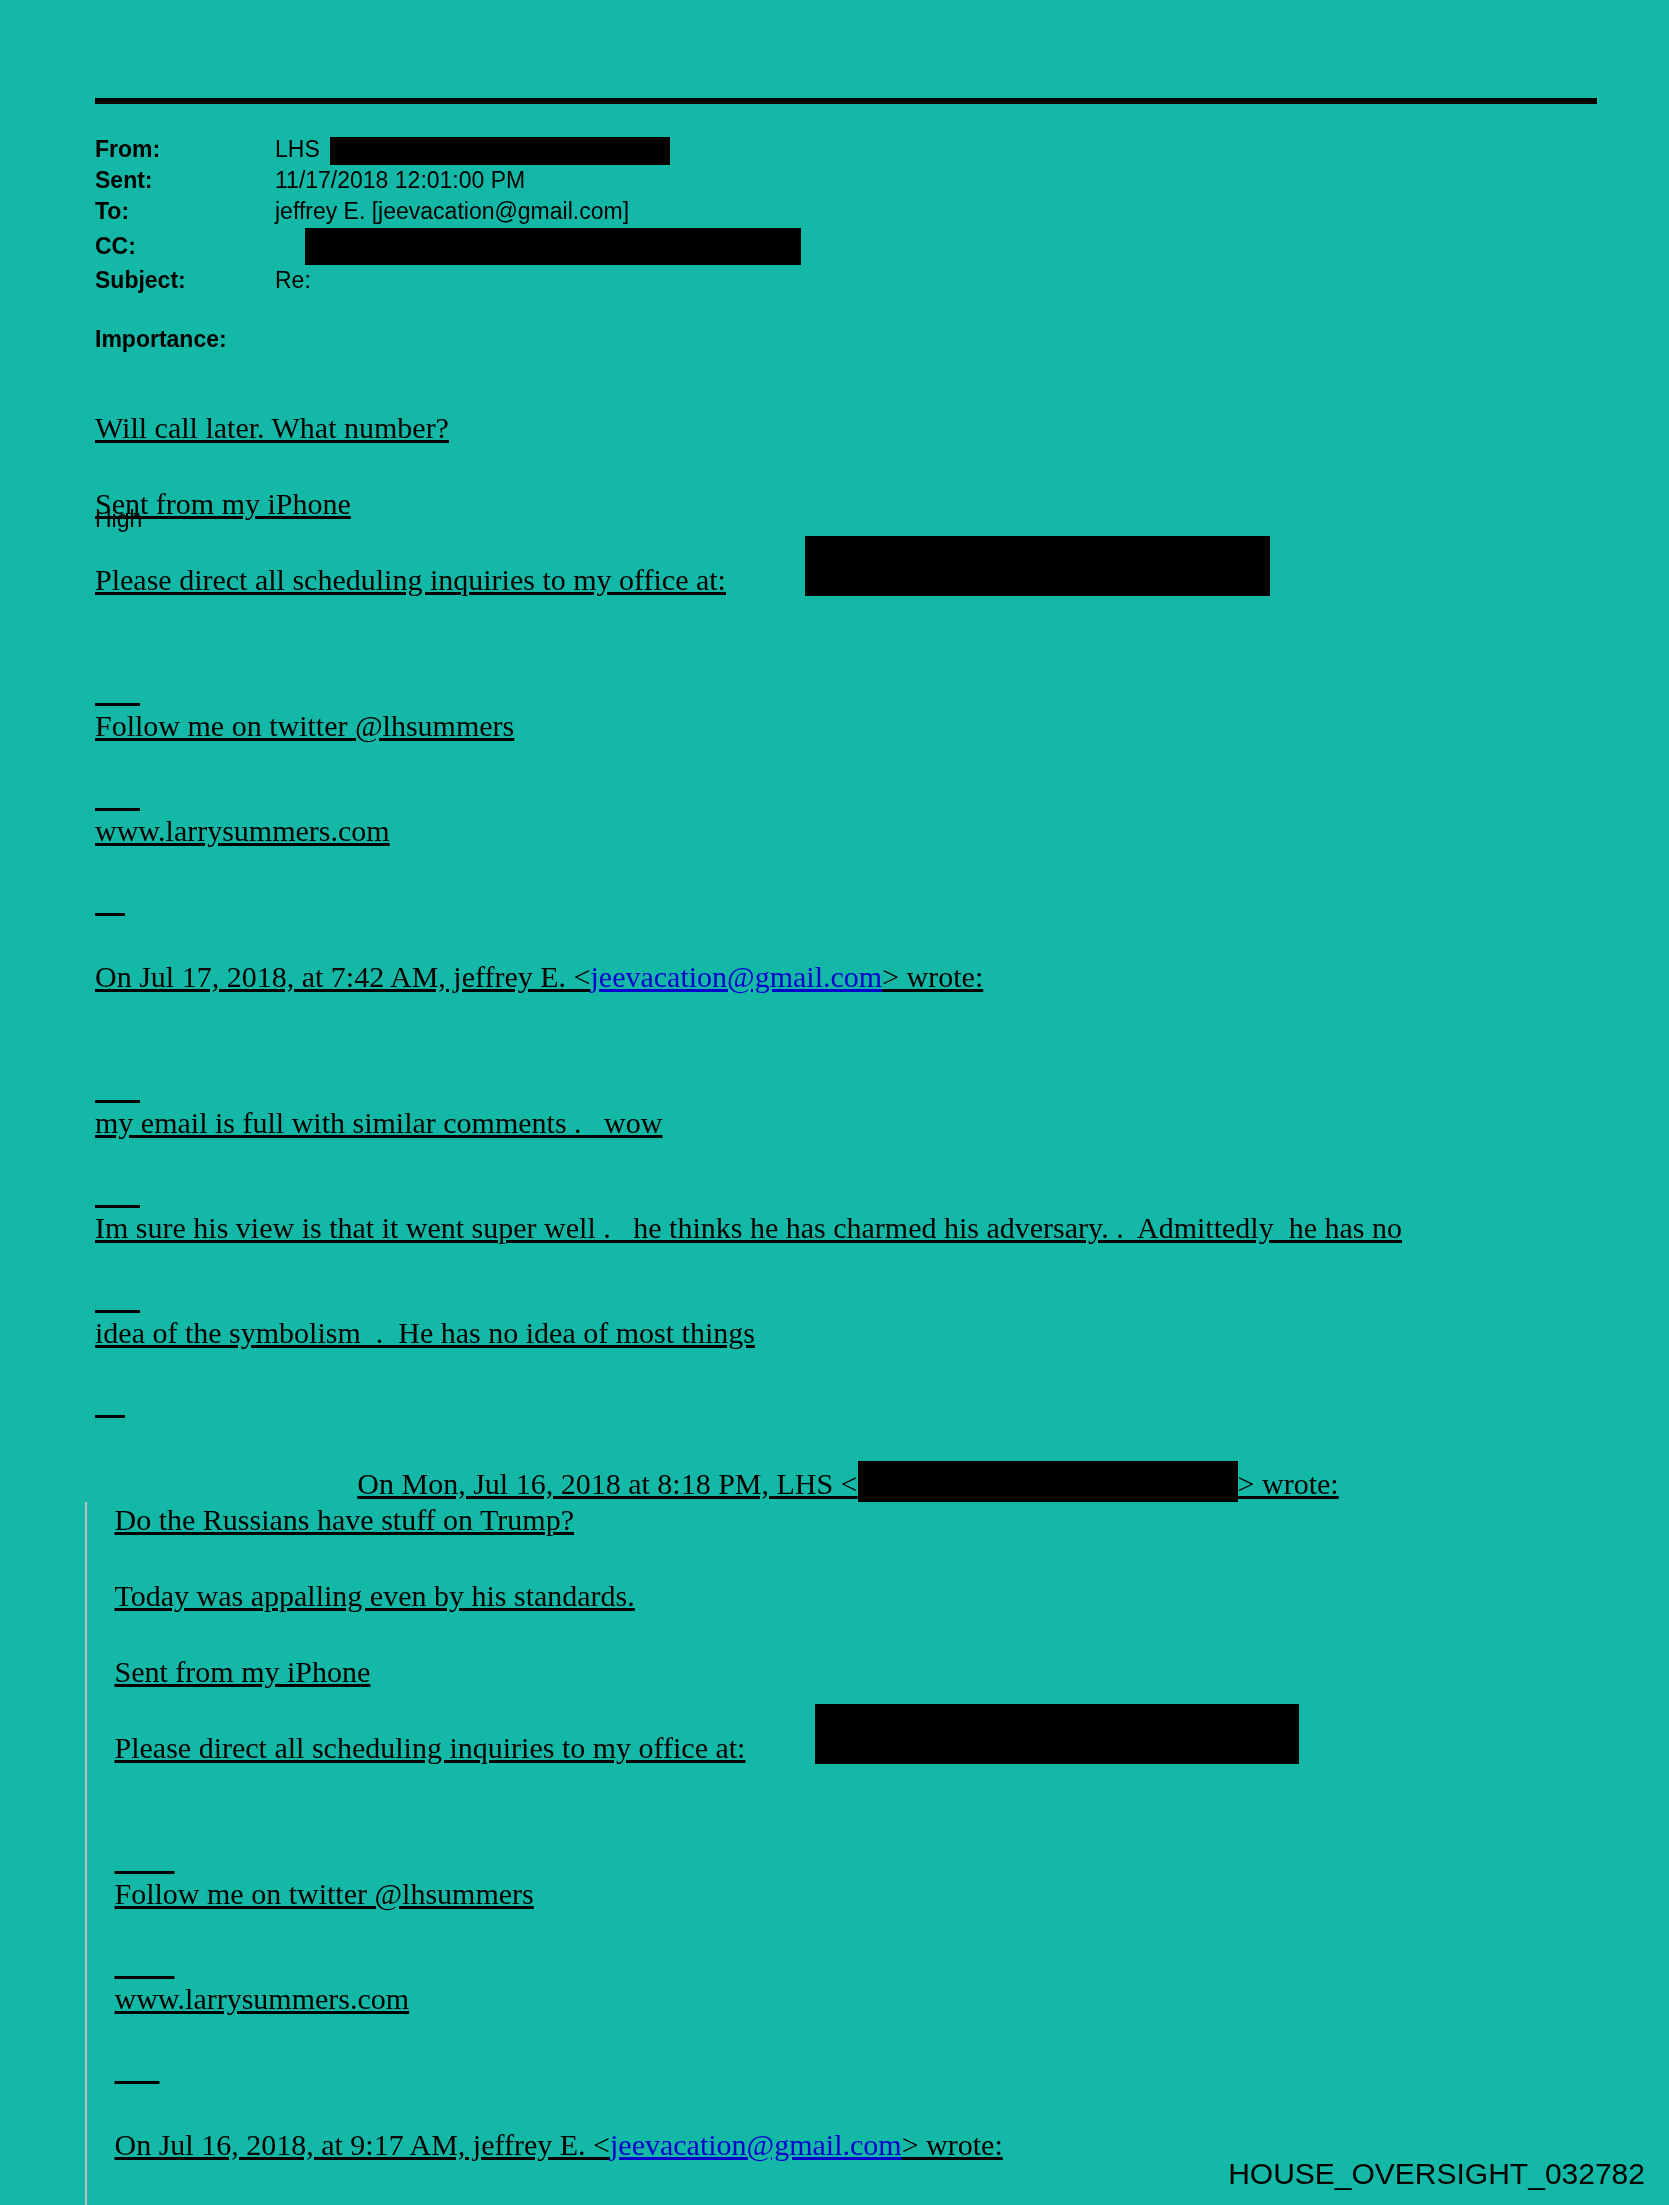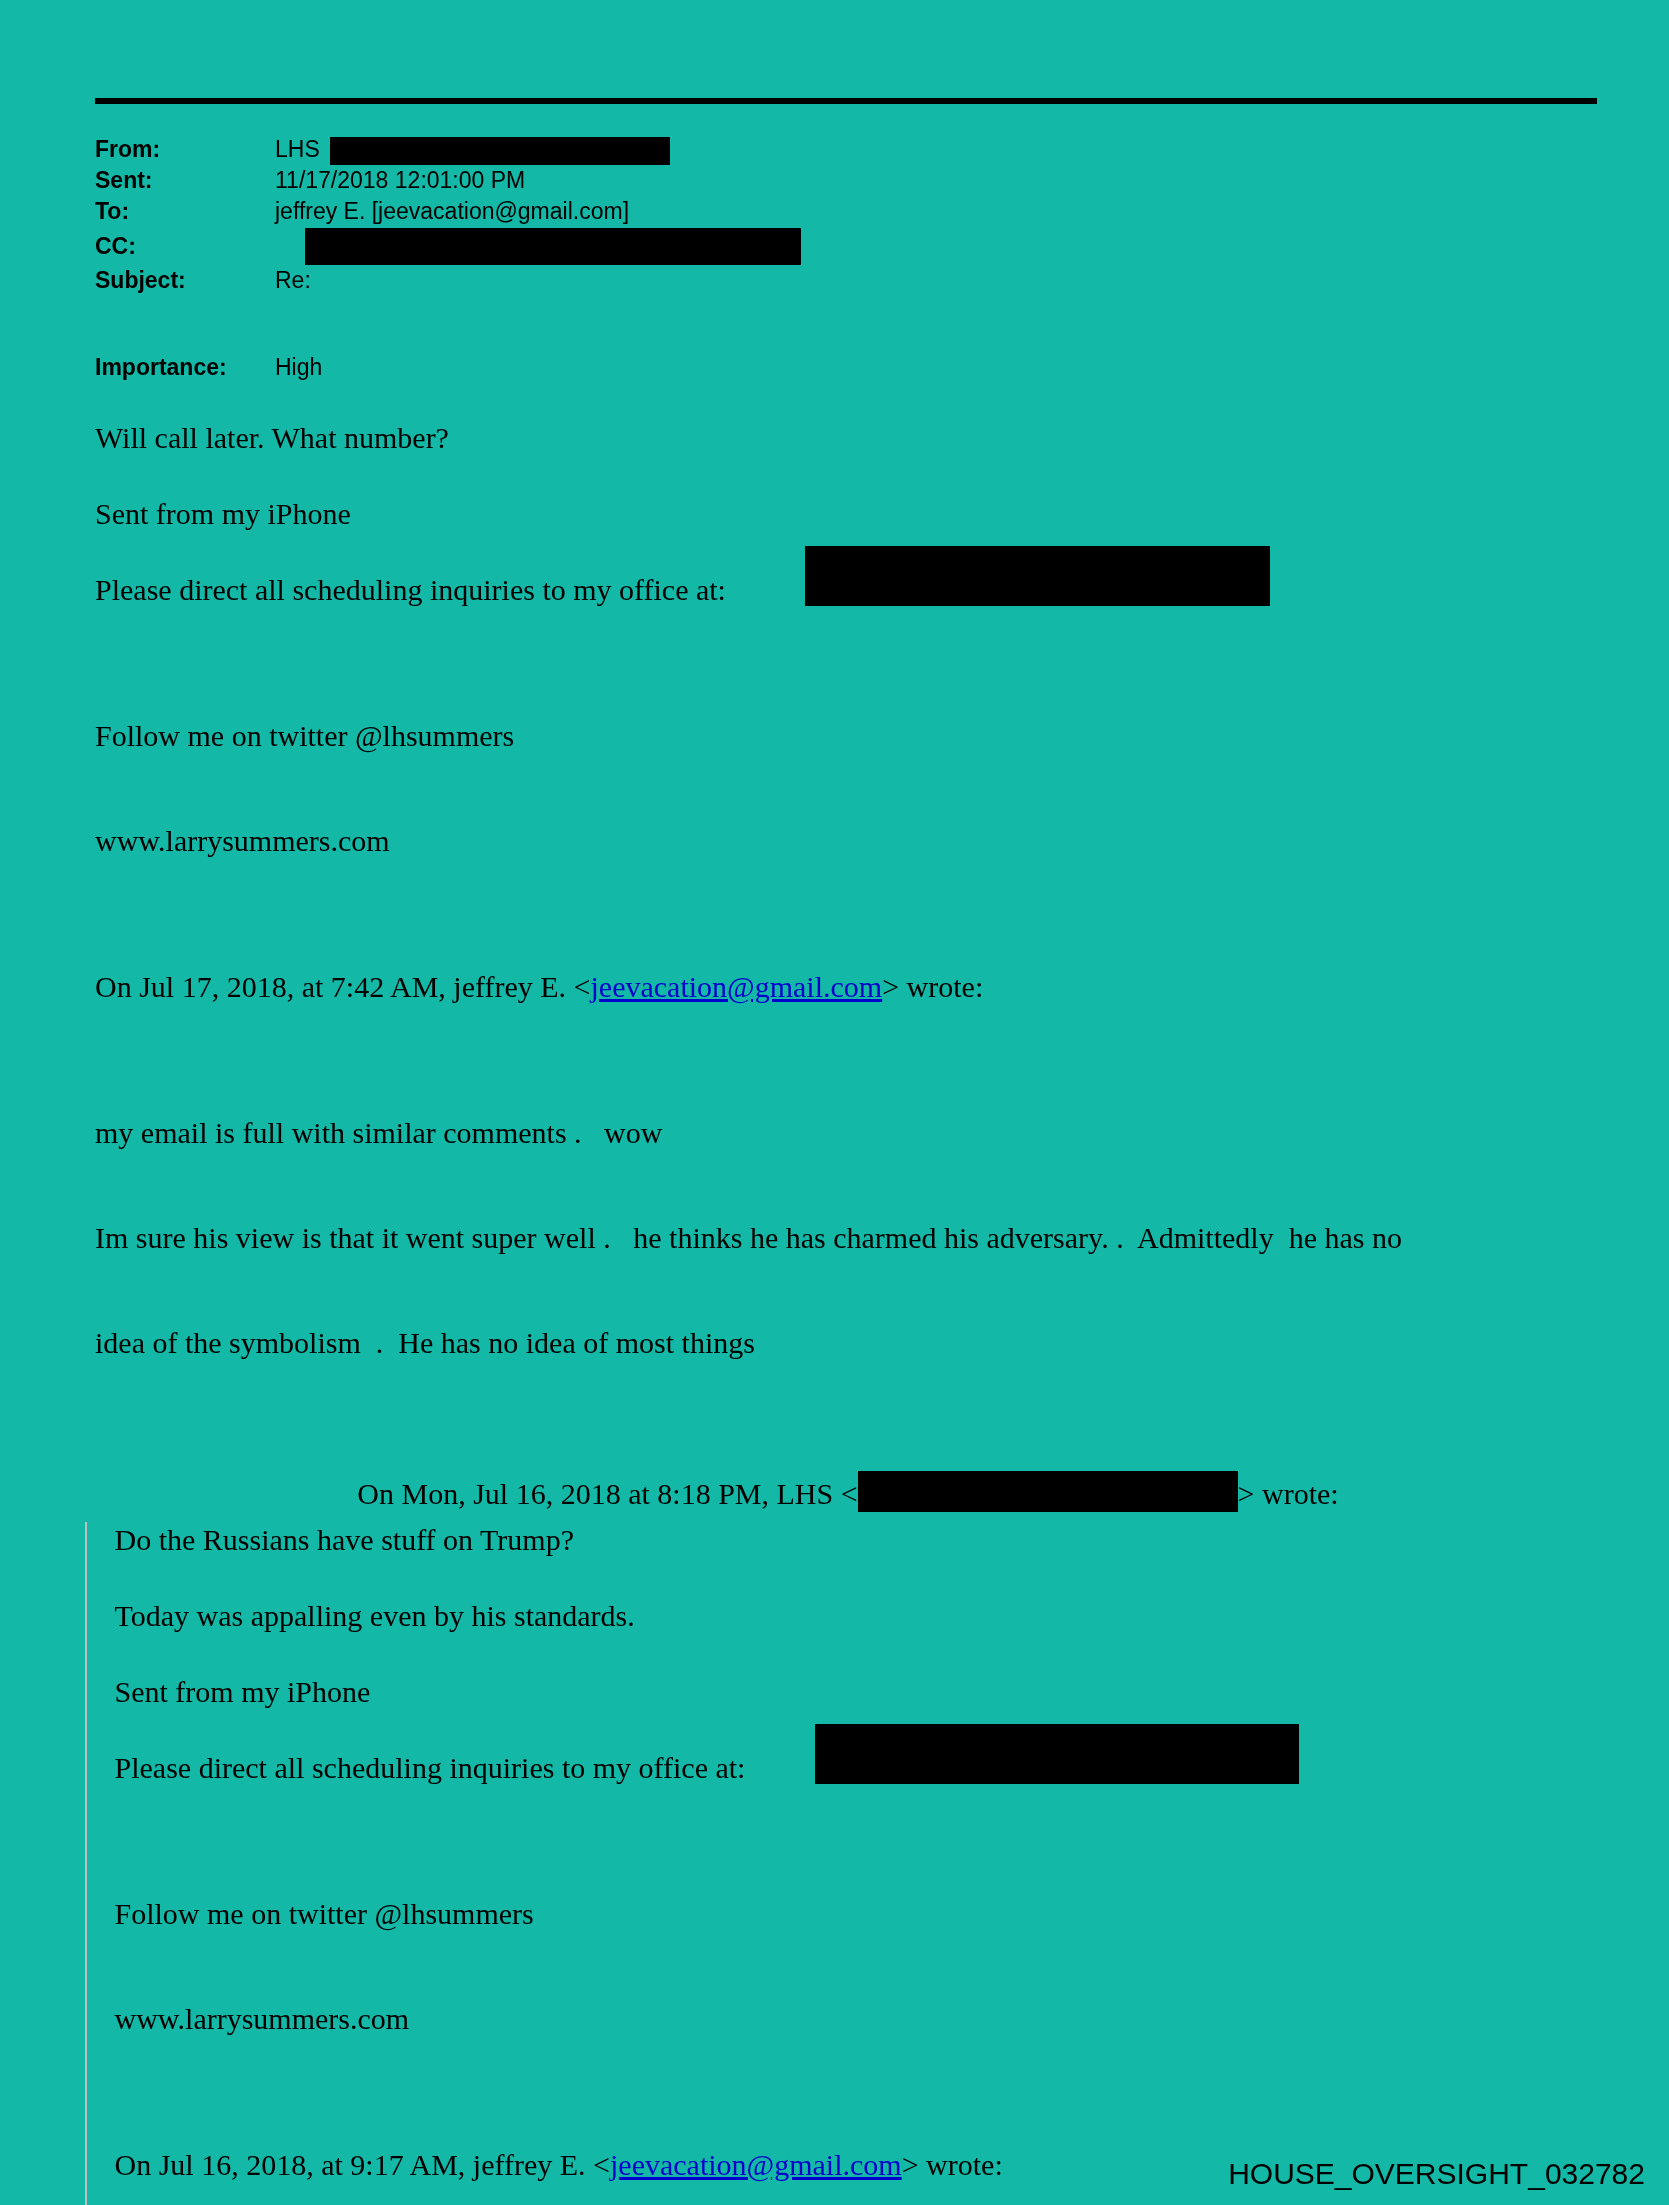--- a/index.html
+++ b/index.html
@@ -10,34 +10,34 @@
   
   .toprule{position:absolute;left:95px;top:98px;width:1502px;height:5.9px;background:#000;}
 
   
   .hdr{position:absolute;left:95px;top:134px;font-family:"Liberation Sans",sans-serif;
        font-size:23px;line-height:31px;color:#000;}
   .hrow{display:flex;align-items:flex-start;}
   .hlabel{width:180px;font-weight:bold;flex:0 0 180px;}
   .hvalue{white-space:pre-wrap;}
   .hrow.cc{height:38px;align-items:center;gap:30px;}
-  .hrow.importance{margin-top:56px;}
+  .hrow.importance{margin-top:28px;flex-direction:column;}
   .redbar-hdr{display:inline-block;background:#000;vertical-align:middle;}
   .bar-a{width:340px;height:27.5px;margin-left:10.5px;}
   .bar-b{width:496px;height:37px;}
   .redbar-inline{display:inline-block;background:#000;height:41px;vertical-align:-7.9px;}
   .bar-d{width:380px;}
   .redbar-office{position:absolute;top:-26px;height:60px;background:#000;}
   .bar-c{left:710px;width:465px;}
   .bar-e{left:700px;width:484px;}
 
   
   .bodytext{position:absolute;left:95px;top:410px;width:1506px;
             font-family:"Liberation Serif",serif;font-size:30px;line-height:35px;color:#000;}
-  .bp{margin:10px 0 41px;white-space:pre-wrap;}
+  .bp{margin:0 0 41px;white-space:pre-wrap;text-decoration:underline;}
   .bp.nogap{margin-bottom:0;text-align:center;}
   .mt-extra{margin-top:34px;}
   .office{position:relative;}
   .intro-bar{margin-bottom:-6.5px;}
 
   a.maillink{color:#0202cd;text-decoration:underline;cursor:pointer;}
 
   
   .q1{border-left:2px solid #bfbfbf;margin-left:-10.5px;padding-left:28px;padding-bottom:27.5px;}
 

